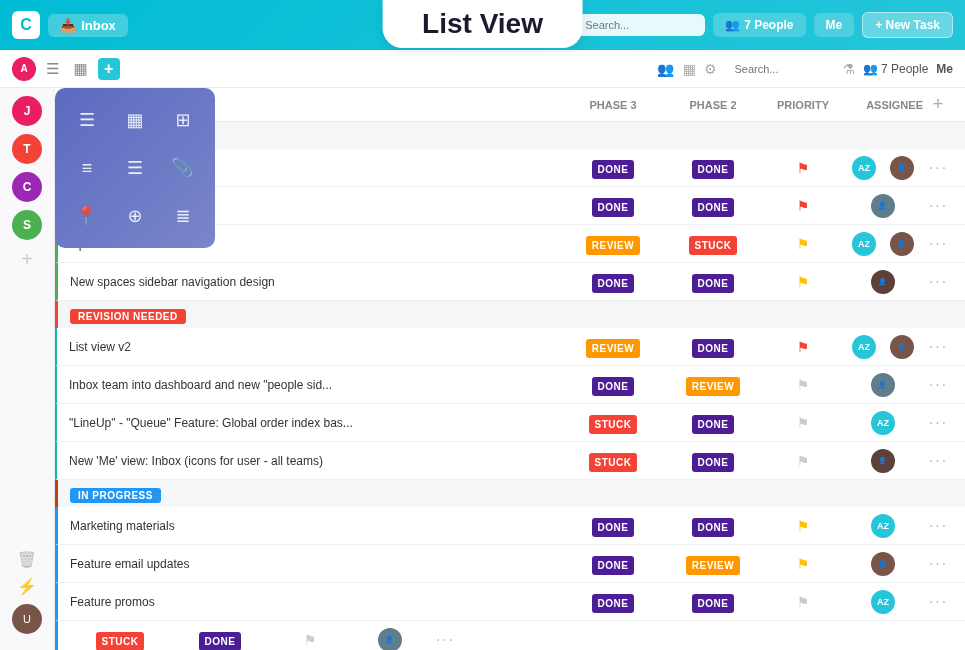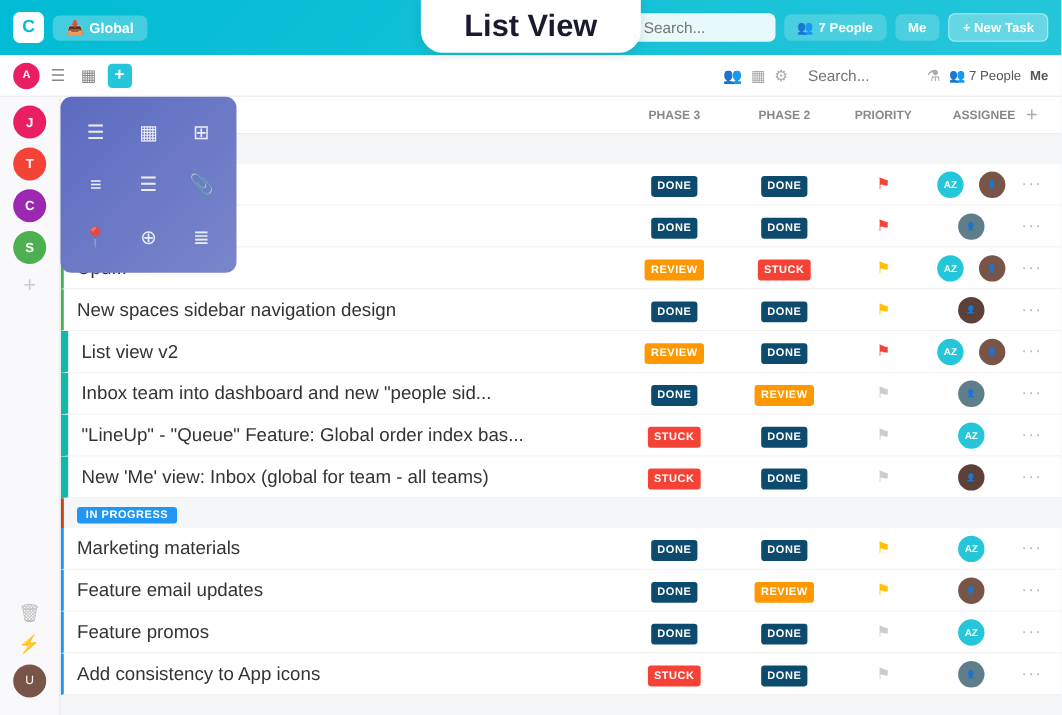--- a/index.html
+++ b/index.html
@@ -63,21 +63,21 @@
     }
     .header-btn.new-task {
       background: rgba(255,255,255,0.3);
       border: 1px solid rgba(255,255,255,0.5);
     }
     .header-search {
       background: rgba(255,255,255,0.9);
       border: none;
       border-radius: 6px;
       padding: 5px 10px;
-      font-size: 14px;
+      font-size: 11px;
       width: 130px;
       color: #666;
     }
     .bolt-icon { color: #FFD600; }
 
     
     .toolbar-row {
       position: absolute;
       top: 50px; left: 0; right: 0;
       height: 38px;
@@ -233,30 +233,30 @@
     
     .task-row {
       display: flex; align-items: center;
       padding: 6px 12px;
       border-bottom: 1px solid #f0f0f0;
       background: white;
       cursor: pointer;
       min-height: 38px;
     }
     .task-name {
-      flex: 1; font-size: 17px; color: #333;
+      flex: 1; font-size: 12px; color: #333;
       white-space: nowrap; overflow: hidden; text-overflow: ellipsis;
       padding-right: 10px;
     }
     .status-badge {
       width: 90px; text-align: center;
       font-size: 10px; font-weight: 700; letter-spacing: 0.5px;
       padding: 4px 6px; border-radius: 3px; color: white;
     }
-    .badge-done { background: #0c4a6e; }
+    .badge-done { background: #4c1d95; }
     .badge-review { background: #ff9800; }
     .badge-stuck { background: #f44336; }
     .priority-cell { width: 80px; text-align: center; }
     .flag-icon { font-size: 14px; }
     .flag-red { color: #f44336; }
     .flag-gray { color: #ccc; }
     .flag-yellow { color: #FFC107; }
     .assignee-cell { width: 80px; display: flex; align-items: center; justify-content: center; gap: 14px; }
     .assignee-avatar {
       width: 24px; height: 24px; border-radius: 50%;
@@ -264,39 +264,39 @@
       font-size: 9px; font-weight: 700; color: white;
     }
     .more-btn {
       width: 30px; text-align: center;
       background: none; border: none; cursor: pointer;
       color: #bbb; font-size: 16px; letter-spacing: 1px;
     }
 
     
     .group-ready .task-row { border-left: 3px solid #4caf50; }
-    .group-revision .task-row { border-left: 7px solid #14b8a6; align-items: center; }
+    .group-revision .task-row { border-left: 2px solid #14b8a6; align-items: center; }
     .group-progress .task-row { border-left: 3px solid #2196f3; }
 
     .group-ready .group-header { border-left: 3px solid #4caf50; }
     .group-revision .group-header { border-left: 3px solid #f44336; }
     .group-progress .group-header { border-left: 3px solid #c2410c; }
   </style>
 </head>
 <body>
 
 <div class="title-banner">
   <h1>List View</h1>
 </div>
 
 <div class="header-bar">
   <div class="header-logo">C</div>
   <button class="header-inbox-btn">
     <span>📥</span>
-    <span>Global</span>
+    <span>Inbox</span>
   </button>
   <div class="header-right">
     <button class="header-btn">
       <span class="bolt-icon">⚡</span>
     </button>
     <input class="header-search" type="text" placeholder="Search..." style="">
     <button class="header-btn">
       <span>👥</span>
       <span>7 People</span>
     </button>
@@ -404,20 +404,23 @@
           <div style="width: 100px; text-align: center;"><span class="status-badge badge-done">DONE</span></div>
           <div style="width: 100px; text-align: center;"><span class="status-badge badge-done">DONE</span></div>
           <div class="priority-cell"><span class="flag-icon flag-yellow">⚑</span></div>
           <div class="assignee-cell">
             <div class="assignee-avatar" style="background: rgb(93, 64, 55); font-size: 7px;">👤</div>
           </div>
           <button class="more-btn">···</button>
         </div>
       </div>
       <div class="group-section group-revision">
+        <div class="group-header">
+          <span class="group-label revision">REVISION NEEDED</span>
+        </div>
         <div class="task-row">
           <div class="task-name">List view v2</div>
           <div style="width: 100px; text-align: center;"><span class="status-badge badge-review">REVIEW</span></div>
           <div style="width: 100px; text-align: center;"><span class="status-badge badge-done">DONE</span></div>
           <div class="priority-cell"><span class="flag-icon flag-red">⚑</span></div>
           <div class="assignee-cell">
             <div class="assignee-avatar" style="background: rgb(38, 198, 218);">AZ</div>
             <div class="assignee-avatar" style="background: rgb(121, 85, 72); font-size: 7px;">👤</div>
           </div>
           <button class="more-btn">···</button>
@@ -436,21 +439,21 @@
           <div class="task-name">"LineUp" - "Queue" Feature: Global order index bas...</div>
           <div style="width: 100px; text-align: center;"><span class="status-badge badge-stuck">STUCK</span></div>
           <div style="width: 100px; text-align: center;"><span class="status-badge badge-done">DONE</span></div>
           <div class="priority-cell"><span class="flag-icon flag-gray">⚑</span></div>
           <div class="assignee-cell">
             <div class="assignee-avatar" style="background: rgb(38, 198, 218);">AZ</div>
           </div>
           <button class="more-btn">···</button>
         </div>
         <div class="task-row">
-          <div class="task-name">New 'Me' view: Inbox (global for team - all teams)</div>
+          <div class="task-name">New 'Me' view: Inbox (icons for user - all teams)</div>
           <div style="width: 100px; text-align: center;"><span class="status-badge badge-stuck">STUCK</span></div>
           <div style="width: 100px; text-align: center;"><span class="status-badge badge-done">DONE</span></div>
           <div class="priority-cell"><span class="flag-icon flag-gray">⚑</span></div>
           <div class="assignee-cell">
             <div class="assignee-avatar" style="background: rgb(93, 64, 55); font-size: 7px;">👤</div>
           </div>
           <button class="more-btn">···</button>
         </div>
       </div>
       <div class="group-section group-progress">
@@ -481,21 +484,20 @@
           <div class="task-name">Feature promos</div>
           <div style="width: 100px; text-align: center;"><span class="status-badge badge-done">DONE</span></div>
           <div style="width: 100px; text-align: center;"><span class="status-badge badge-done">DONE</span></div>
           <div class="priority-cell"><span class="flag-icon flag-gray">⚑</span></div>
           <div class="assignee-cell">
             <div class="assignee-avatar" style="background: rgb(38, 198, 218);">AZ</div>
           </div>
           <button class="more-btn">···</button>
         </div>
         <div class="task-row">
-          <div class="task-name">Add consistency to App icons</div>
           <div style="width: 100px; text-align: center;"><span class="status-badge badge-stuck">STUCK</span></div>
           <div style="width: 100px; text-align: center;"><span class="status-badge badge-done">DONE</span></div>
           <div class="priority-cell"><span class="flag-icon flag-gray">⚑</span></div>
           <div class="assignee-cell">
             <div class="assignee-avatar" style="background: rgb(96, 125, 139); font-size: 7px;">👤</div>
           </div>
           <button class="more-btn">···</button>
         </div>
       </div>
     </div>

